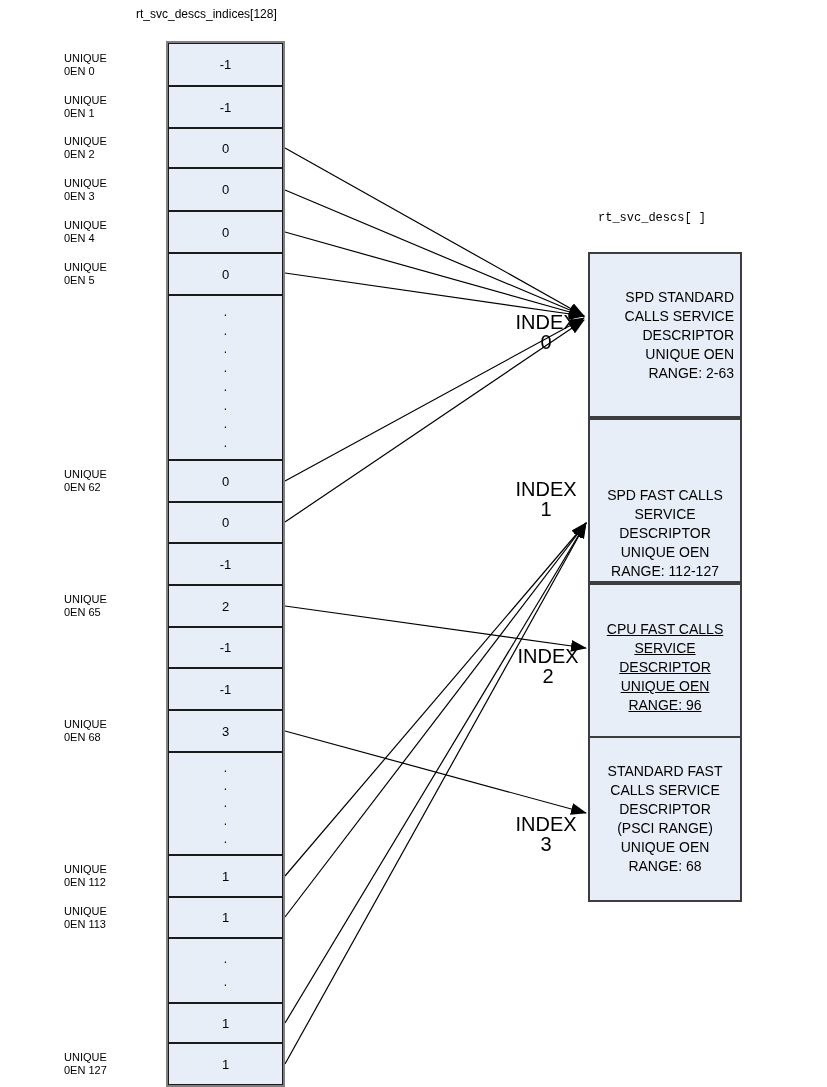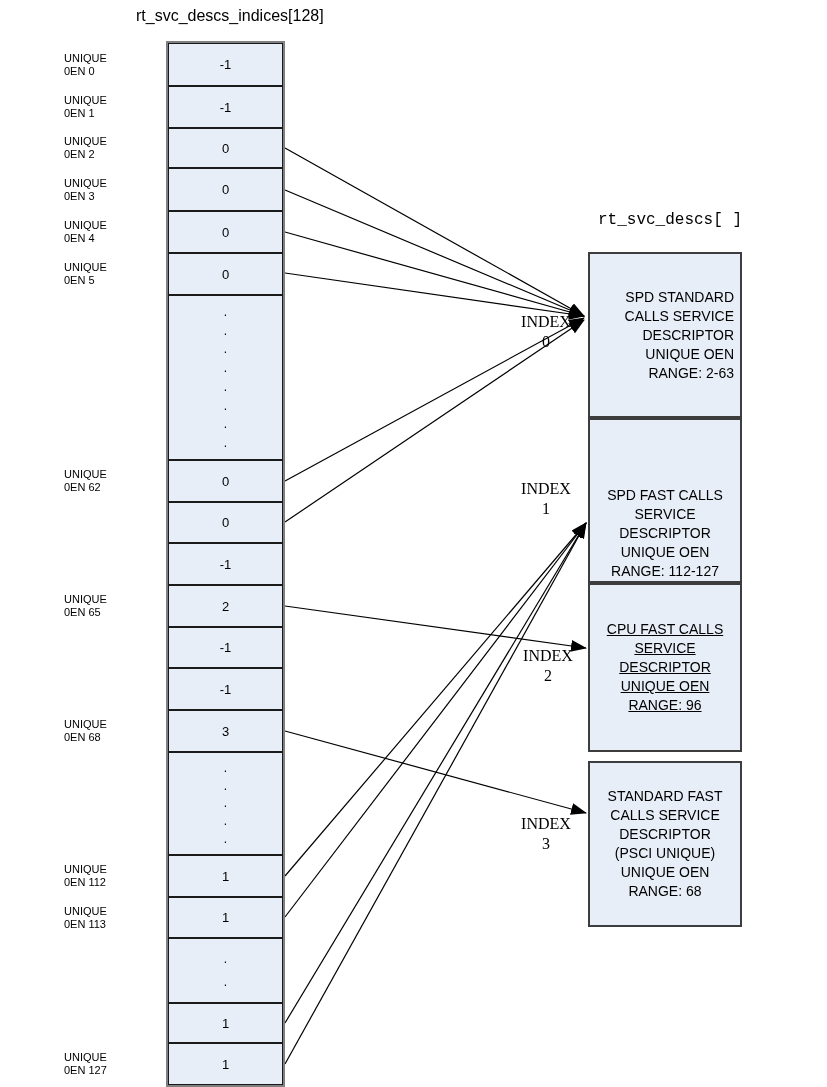--- a/index.html
+++ b/index.html
@@ -17,21 +17,21 @@
     background: #ffffff;
   }
   #arrow-layer {
     position: absolute;
     left: 0; top: 0;
     width: 827px; height: 1087px;
     pointer-events: none;
   }
   .diagram-title {
     position: absolute;
-    font-size: 16px;
+    font-size: 12px;
     white-space: nowrap;
   }
   #left-title  { left: 136px; top: 7px; }
   #right-title { left: 598px; top: 211px; font-family: Liberation Mono, monospace; }
   .array-outline {
     position: absolute;
     left: 166px; top: 41px;
     width: 119px; height: 1046px;
     border: 2px solid #808080;
     box-sizing: border-box;
@@ -77,23 +77,22 @@
     justify-content: center;
     text-align: center;
     font-size: 14px;
     line-height: 19px;
     padding: 0 6px;
   }
   .index-label {
     position: absolute;
     width: 84px;
     text-align: center;
-    font-size: 16px;
+    font-size: 20px;
     line-height: 20px;
-    font-family: Liberation Serif, serif;
   }
 </style>
 </head>
 <body>
 
 <div id="canvas">
 
   <svg id="arrow-layer" width="827" height="1087" viewBox="0 0 827 1087" xmlns="http://www.w3.org/2000/svg">
     <defs>
       <marker id="arrowhead" markerUnits="userSpaceOnUse" markerWidth="16" markerHeight="12" refX="15" refY="6" orient="auto">
@@ -203,25 +202,25 @@
         <div>UNIQUE OEN</div>
         <div>RANGE: 112-127</div>
       </div>
       <div class="desc-box" style="top: 583px; height: 169px; text-decoration: underline;">
         <div>CPU FAST CALLS</div>
         <div>SERVICE</div>
         <div>DESCRIPTOR</div>
         <div>UNIQUE OEN</div>
         <div>RANGE: 96</div>
       </div>
-      <div class="desc-box" style="top: 761px; height: 166px;">
+      <div class="desc-box" style="top: 736px; height: 166px;">
         <div>STANDARD FAST</div>
         <div>CALLS SERVICE</div>
         <div>DESCRIPTOR</div>
-        <div>(PSCI UNIQUE)</div>
+        <div>(PSCI RANGE)</div>
         <div>UNIQUE OEN</div>
         <div>RANGE: 68</div>
       </div>
     </div>
   <div id="index-layer">
       <div class="index-label" style="left: 504px; top: 312px;">
         <div>INDEX</div>
         <div>0</div>
       </div>
       <div class="index-label" style="left: 504px; top: 479px;">

